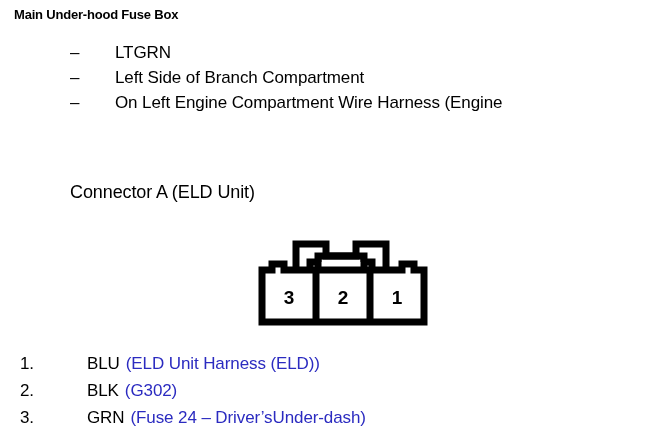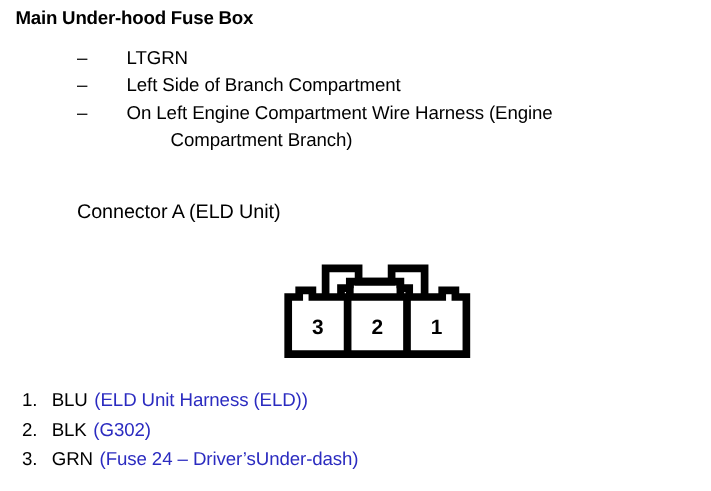--- a/index.html
+++ b/index.html
@@ -25,21 +25,21 @@
     align-items: baseline;
   }
   .title-number {
     font-size: 19px;
     font-weight: bold;
     letter-spacing: -0.2px;
     width: 58px;
     flex: 0 0 58px;
   }
   .title-text {
-    font-size: 17px;
+    font-size: 13px;
     font-weight: bold;
     letter-spacing: -0.2px;
     white-space: nowrap;
   }
 
   
   .dash-list {
     position: absolute;
     left: 70px;
     top: 40px;
@@ -111,20 +111,21 @@
     letter-spacing: -0.1px;
   }
   .pin-num {
     flex: 0 0 27px;
     width: 27px;
     color: #000000;
   }
   .pin-color {
     color: #000000;
     margin-right: 6px;
+    margin-left: 40px;
   }
   .pin-desc {
     color: #2b2bc0;
   }
 </style>
 </head>
 <body>
 
 <div class="title-row">
   <span class="title-text">Main Under-hood Fuse Box</span>
@@ -139,21 +140,20 @@
 
   <div class="dash-item">
     <span class="dash-mark">–</span>
     <span class="dash-body">Left Side of Branch Compartment</span>
   </div>
 
   <div class="dash-item">
     <span class="dash-mark">–</span>
     <span class="dash-body">
       <span>On Left Engine Compartment Wire Harness (Engine</span>
-      <span class="dash-cont">Compartment Branch)</span>
     </span>
   </div>
 
 </div>
 
 <div class="connector-heading">Connector A (ELD Unit)</div>
 
 <div class="connector-figure">
   <svg width="170" height="92" viewBox="0 0 170 92" xmlns="http://www.w3.org/2000/svg">
     <g fill="none" stroke="#000000" stroke-width="7" stroke-linejoin="miter" stroke-linecap="butt">

